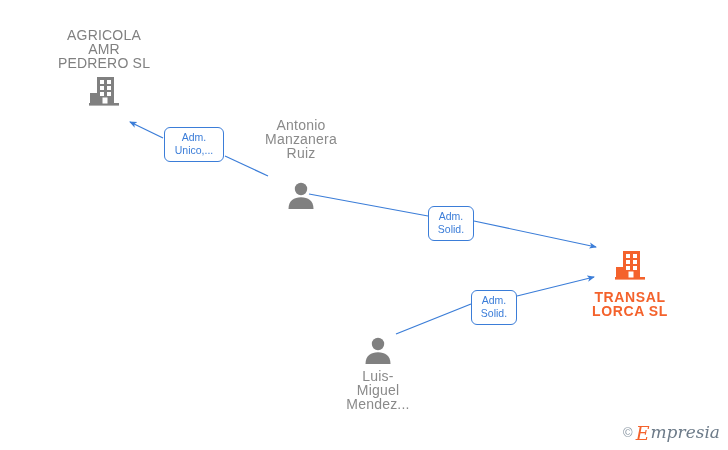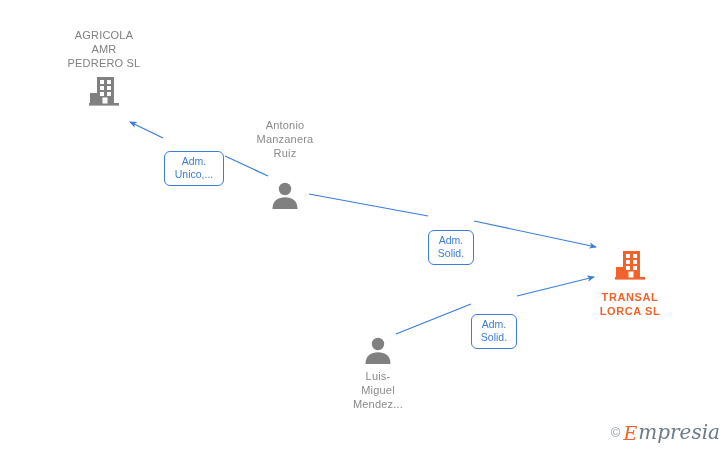--- a/index.html
+++ b/index.html
@@ -37,21 +37,21 @@
   .node {
     position: absolute;
     display: flex;
     flex-direction: column;
     align-items: center;
     width: 120px;
     text-align: center;
   }
 
   .node-label {
-    font-size: 11px;
+    font-size: 14px;
     line-height: 14px;
     letter-spacing: 0.2px;
     white-space: pre-line;
   }
   .node-label.company-label {
     color: #808080;
   }
   .node-label.company-label.highlight {
     color: #f4622c;
     font-weight: bold;
@@ -73,21 +73,20 @@
     border: 1.3px solid #3b7dd8;
     border-radius: 6px;
     background: #ffffff;
     color: #3b7dd8;
     font-size: 10.5px;
     line-height: 13px;
     padding: 3px 6px 4px 6px;
     text-align: center;
     white-space: pre-line;
     z-index: 5;
-    margin-top: 24px;
   }
 
   
   #watermark {
     position: absolute;
     right: 8px;
     bottom: 8px;
     display: flex;
     align-items: center;
     gap: 3px;
@@ -102,21 +101,21 @@
     font-style: italic;
     font-size: 19px;
     color: #f4622c;
     line-height: 1;
     position: relative;
     top: 1px;
   }
   #watermark .wm-rest {
     font-family: "DejaVu Serif", serif;
     font-style: italic;
-    font-size: 20px;
+    font-size: 17px;
     color: #6d7b89;
     line-height: 1;
     margin-left: -2px;
   }
 </style>
 </head>
 <body>
 
 <div id="graph-canvas">
 
@@ -158,21 +157,21 @@
         <rect x="13" y="12" width="4" height="4" fill="#ffffff"></rect>
         <rect x="20" y="12" width="4" height="4" fill="#ffffff"></rect>
         <rect x="13" y="18" width="4" height="4" fill="#ffffff"></rect>
         <rect x="20" y="18" width="4" height="4" fill="#ffffff"></rect>
 
         <rect x="15.5" y="23.5" width="5" height="6" fill="#ffffff"></rect>
       </svg>
     </span>
   </div>
 
-  <div class="node" style="left:225px; top:118px; width:120px;gap:14px;">
+  <div class="node" style="left:241px; top:118px; width:120px;gap:14px;">
     <div class="node-label person-label">Antonio
 Manzanera
 Ruiz</div>
     <span class="node-icon" style="margin-top:6px;">
       <svg width="30" height="30" viewBox="0 0 30 30" xmlns="http://www.w3.org/2000/svg">
         <circle cx="15" cy="9" r="6.2" fill="#808080"></circle>
         <path d="M2.5,29 C2.5,20.5 8,17.2 15,17.2 C22,17.2 27.5,20.5 27.5,29 Z" fill="#808080"></path>
       </svg>
     </span>
   </div>

